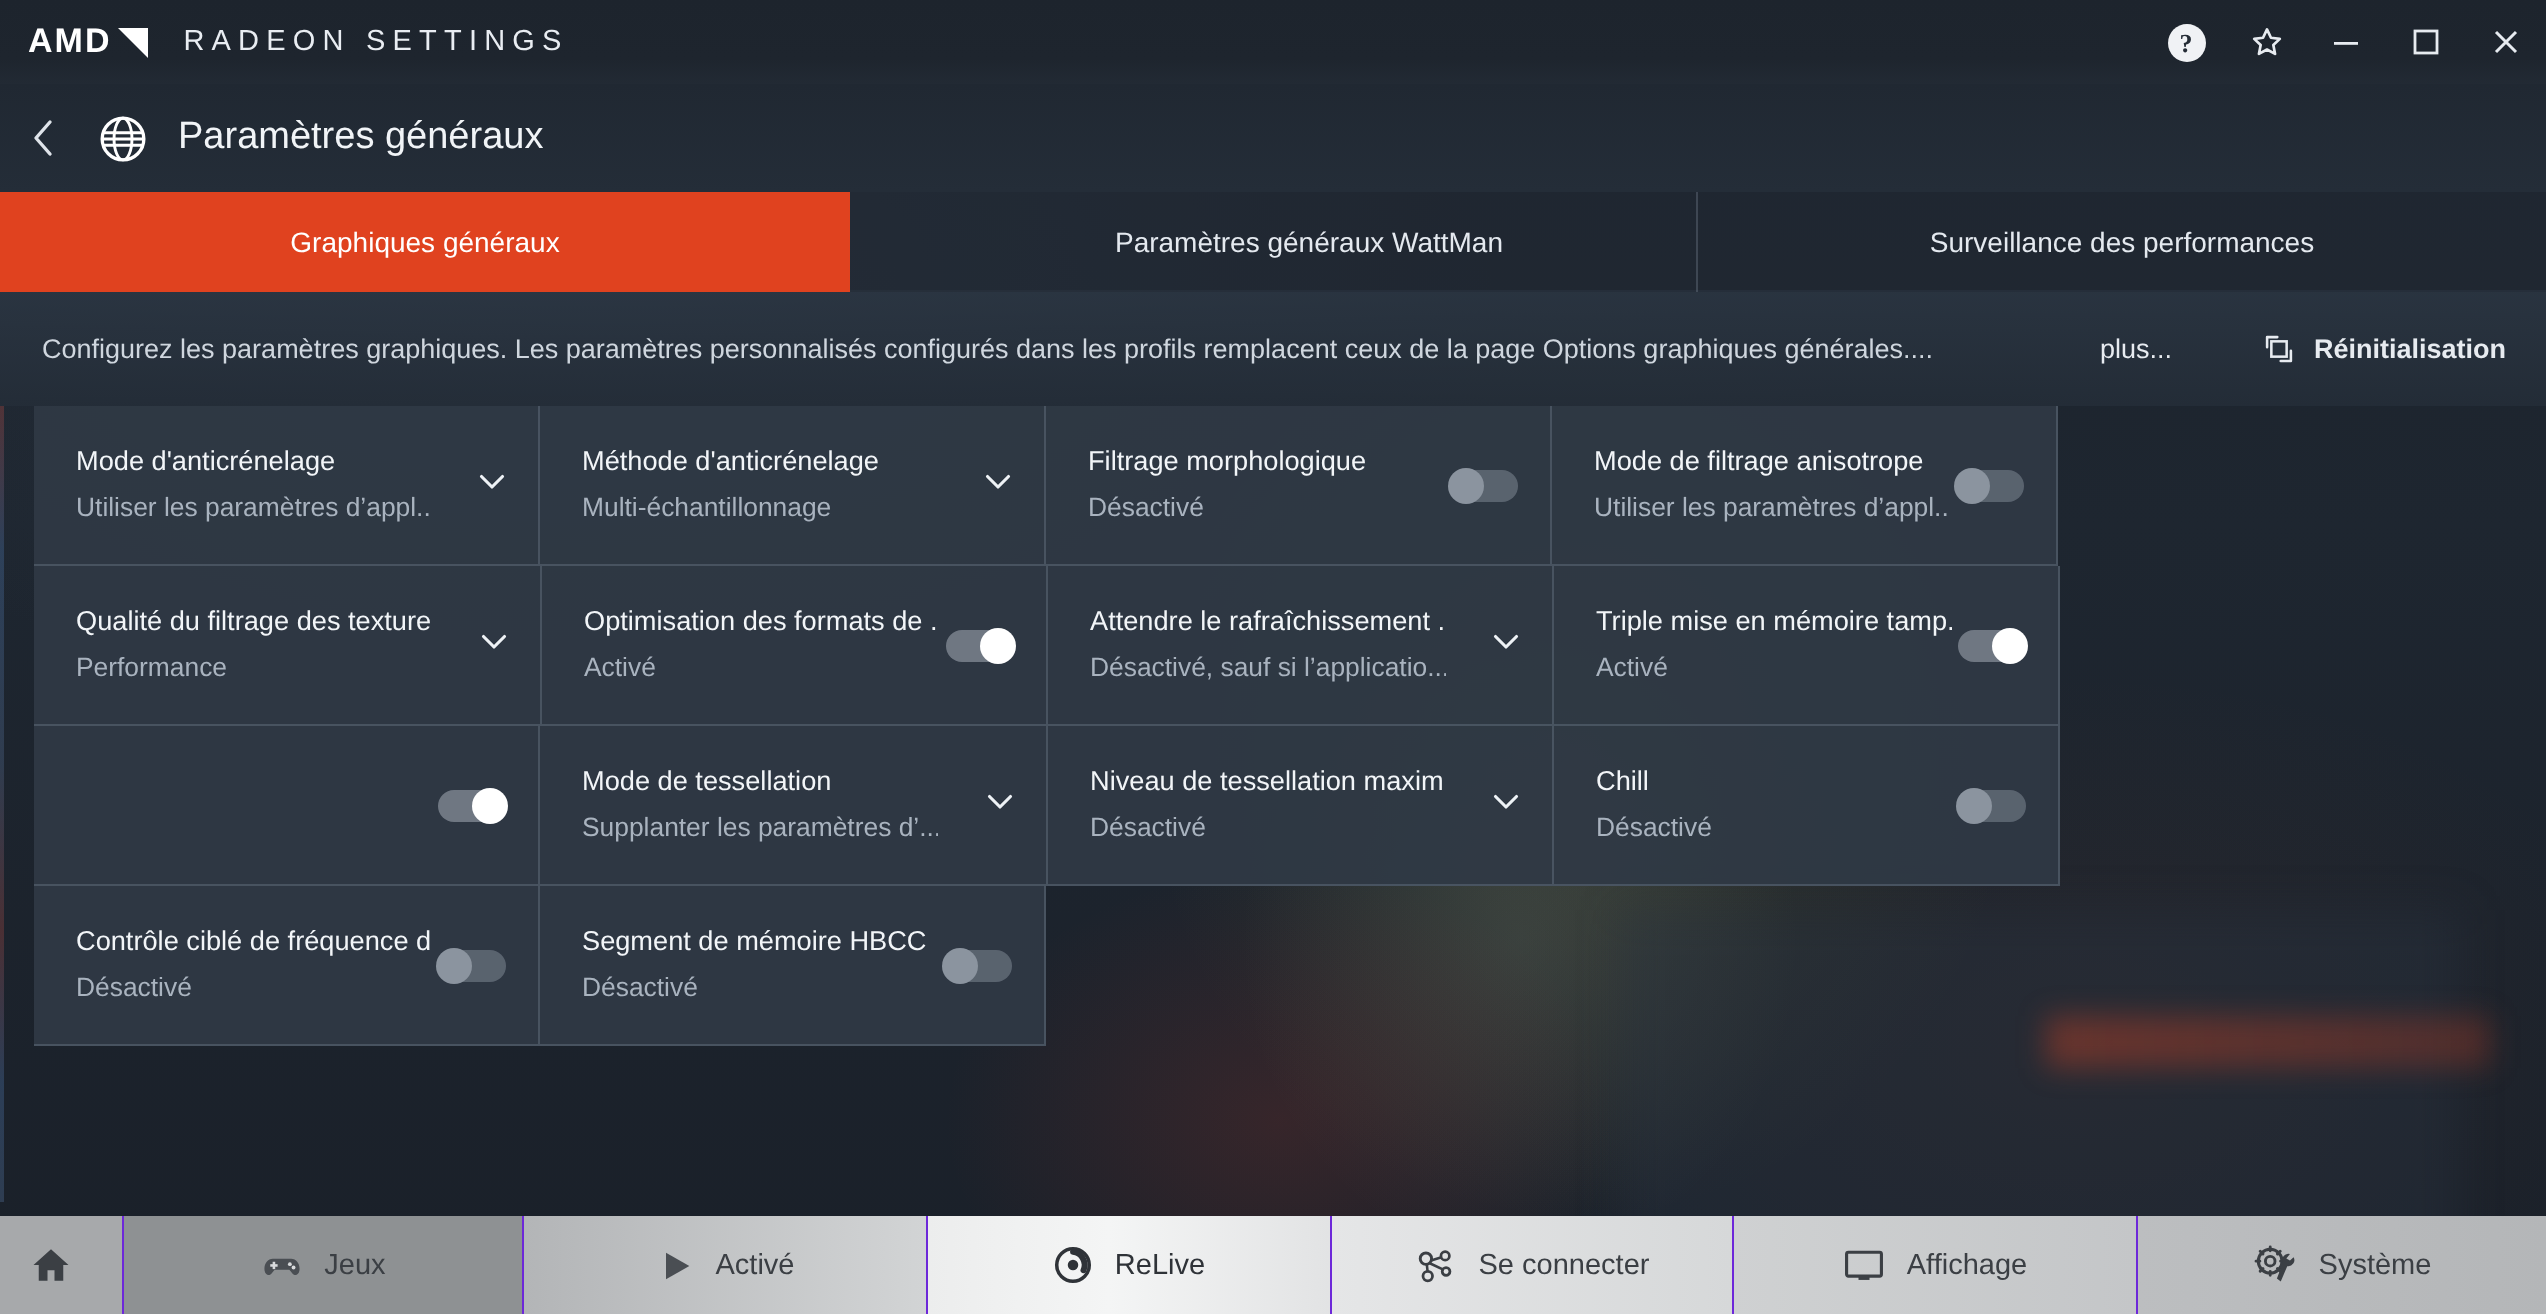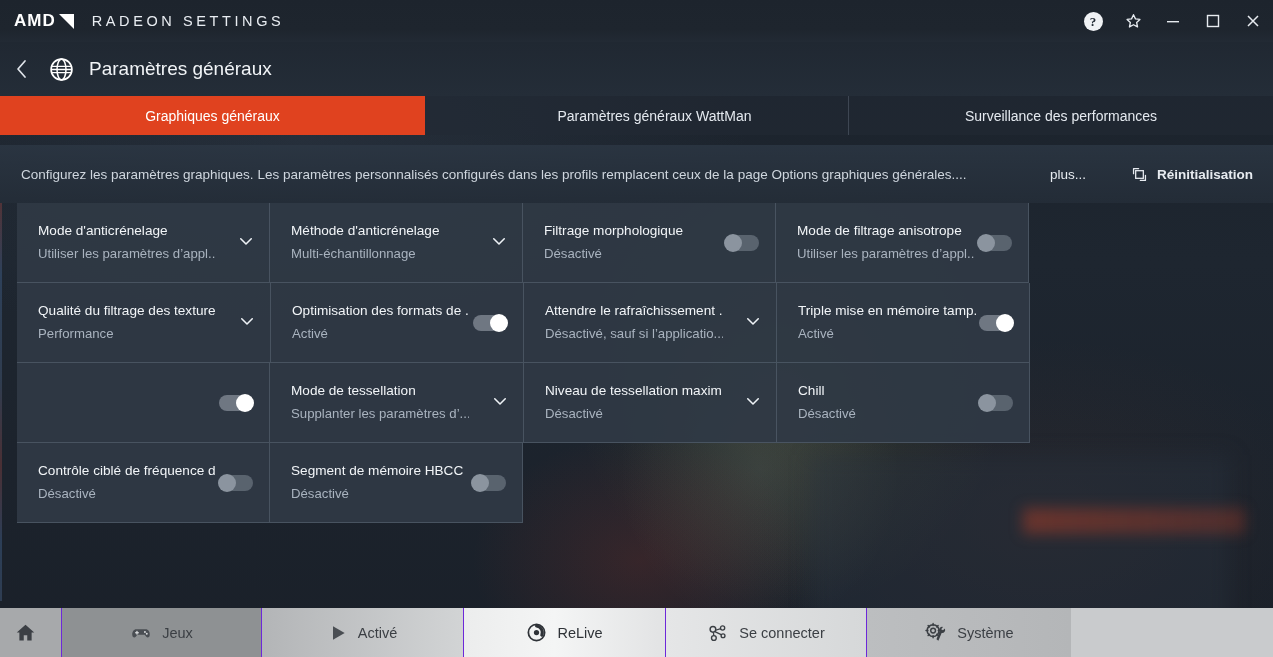--- a/index.html
+++ b/index.html
@@ -121,21 +121,21 @@
   }
 
   
   .tabs {
     position: absolute; top: 96px; left: 0;
     width: 1273px; height: 49px;
     display: flex;
     z-index: 18;
   }
   .tab {
-    height: 39px;
+    height: 50px;
     display: flex; align-items: center; justify-content: center;
     color: #e4e9ef;
     font-size: 14px;
     background: rgba(34,42,52,0.55);
     border-right: 1px solid rgba(120,132,148,0.35);
   }
   .tab:last-child { border-right: none; }
   .tab.active {
     background: #e0421f;
     color: #ffffff;
@@ -529,20 +529,29 @@
           <circle cx="6.5" cy="8" r="3.1" fill="none" stroke="#3b3f44" stroke-width="1.6"></circle>
           <circle cx="17" cy="6.5" r="2.3" fill="none" stroke="#3b3f44" stroke-width="1.5"></circle>
           <circle cx="17.5" cy="15" r="2.1" fill="none" stroke="#3b3f44" stroke-width="1.5"></circle>
           <circle cx="7.5" cy="17.5" r="2.6" fill="none" stroke="#3b3f44" stroke-width="1.5"></circle>
           <path d="M9.3 9 L15 7.2 M8.6 10.5 L16 14 M7 11.2 L7.4 14.9" stroke="#3b3f44" stroke-width="1.4"></path>
         </svg>
       </span>
       <span class="label">Se connecter</span>
     </div>
 
+    <div class="navitem nav-aff">
+      <span class="navicon">
+        <svg width="22" height="22" viewBox="0 0 24 24">
+          <rect x="2.5" y="4.5" width="19" height="13" rx="1" fill="none" stroke="#3b3f44" stroke-width="1.7"></rect>
+          <rect x="9" y="18" width="6" height="1.6" fill="#3b3f44"></rect>
+        </svg>
+      </span>
+      <span class="label">Affichage</span>
+    </div>
 
     <div class="navitem nav-sys">
       <span class="navicon">
         <svg width="23" height="23" viewBox="0 0 24 24">
           <circle cx="9.5" cy="10" r="6.2" fill="none" stroke="#3b3f44" stroke-width="1.6"></circle>
           <circle cx="9.5" cy="10" r="2.5" fill="none" stroke="#3b3f44" stroke-width="1.5"></circle>
           <path d="M9.5 2.6 v2 M9.5 15.4 v2 M2.1 10 h2 M14.9 10 h2 M4.3 4.8 l1.4 1.4 M13.3 13.8 l1.4 1.4 M14.7 4.8 l-1.4 1.4 M5.7 13.8 l-1.4 1.4" stroke="#3b3f44" stroke-width="1.5" stroke-linecap="round"></path>
           <path d="M19.8 6.2 a3.2 3.2 0 0 0 -3.6 4.6 L13 19 l2 1.6 L18.4 12.6 a3.2 3.2 0 0 0 3.3 -4.7 L19.8 9.6 L17.9 8.6 Z" fill="#3b3f44"></path>
         </svg>
       </span>

